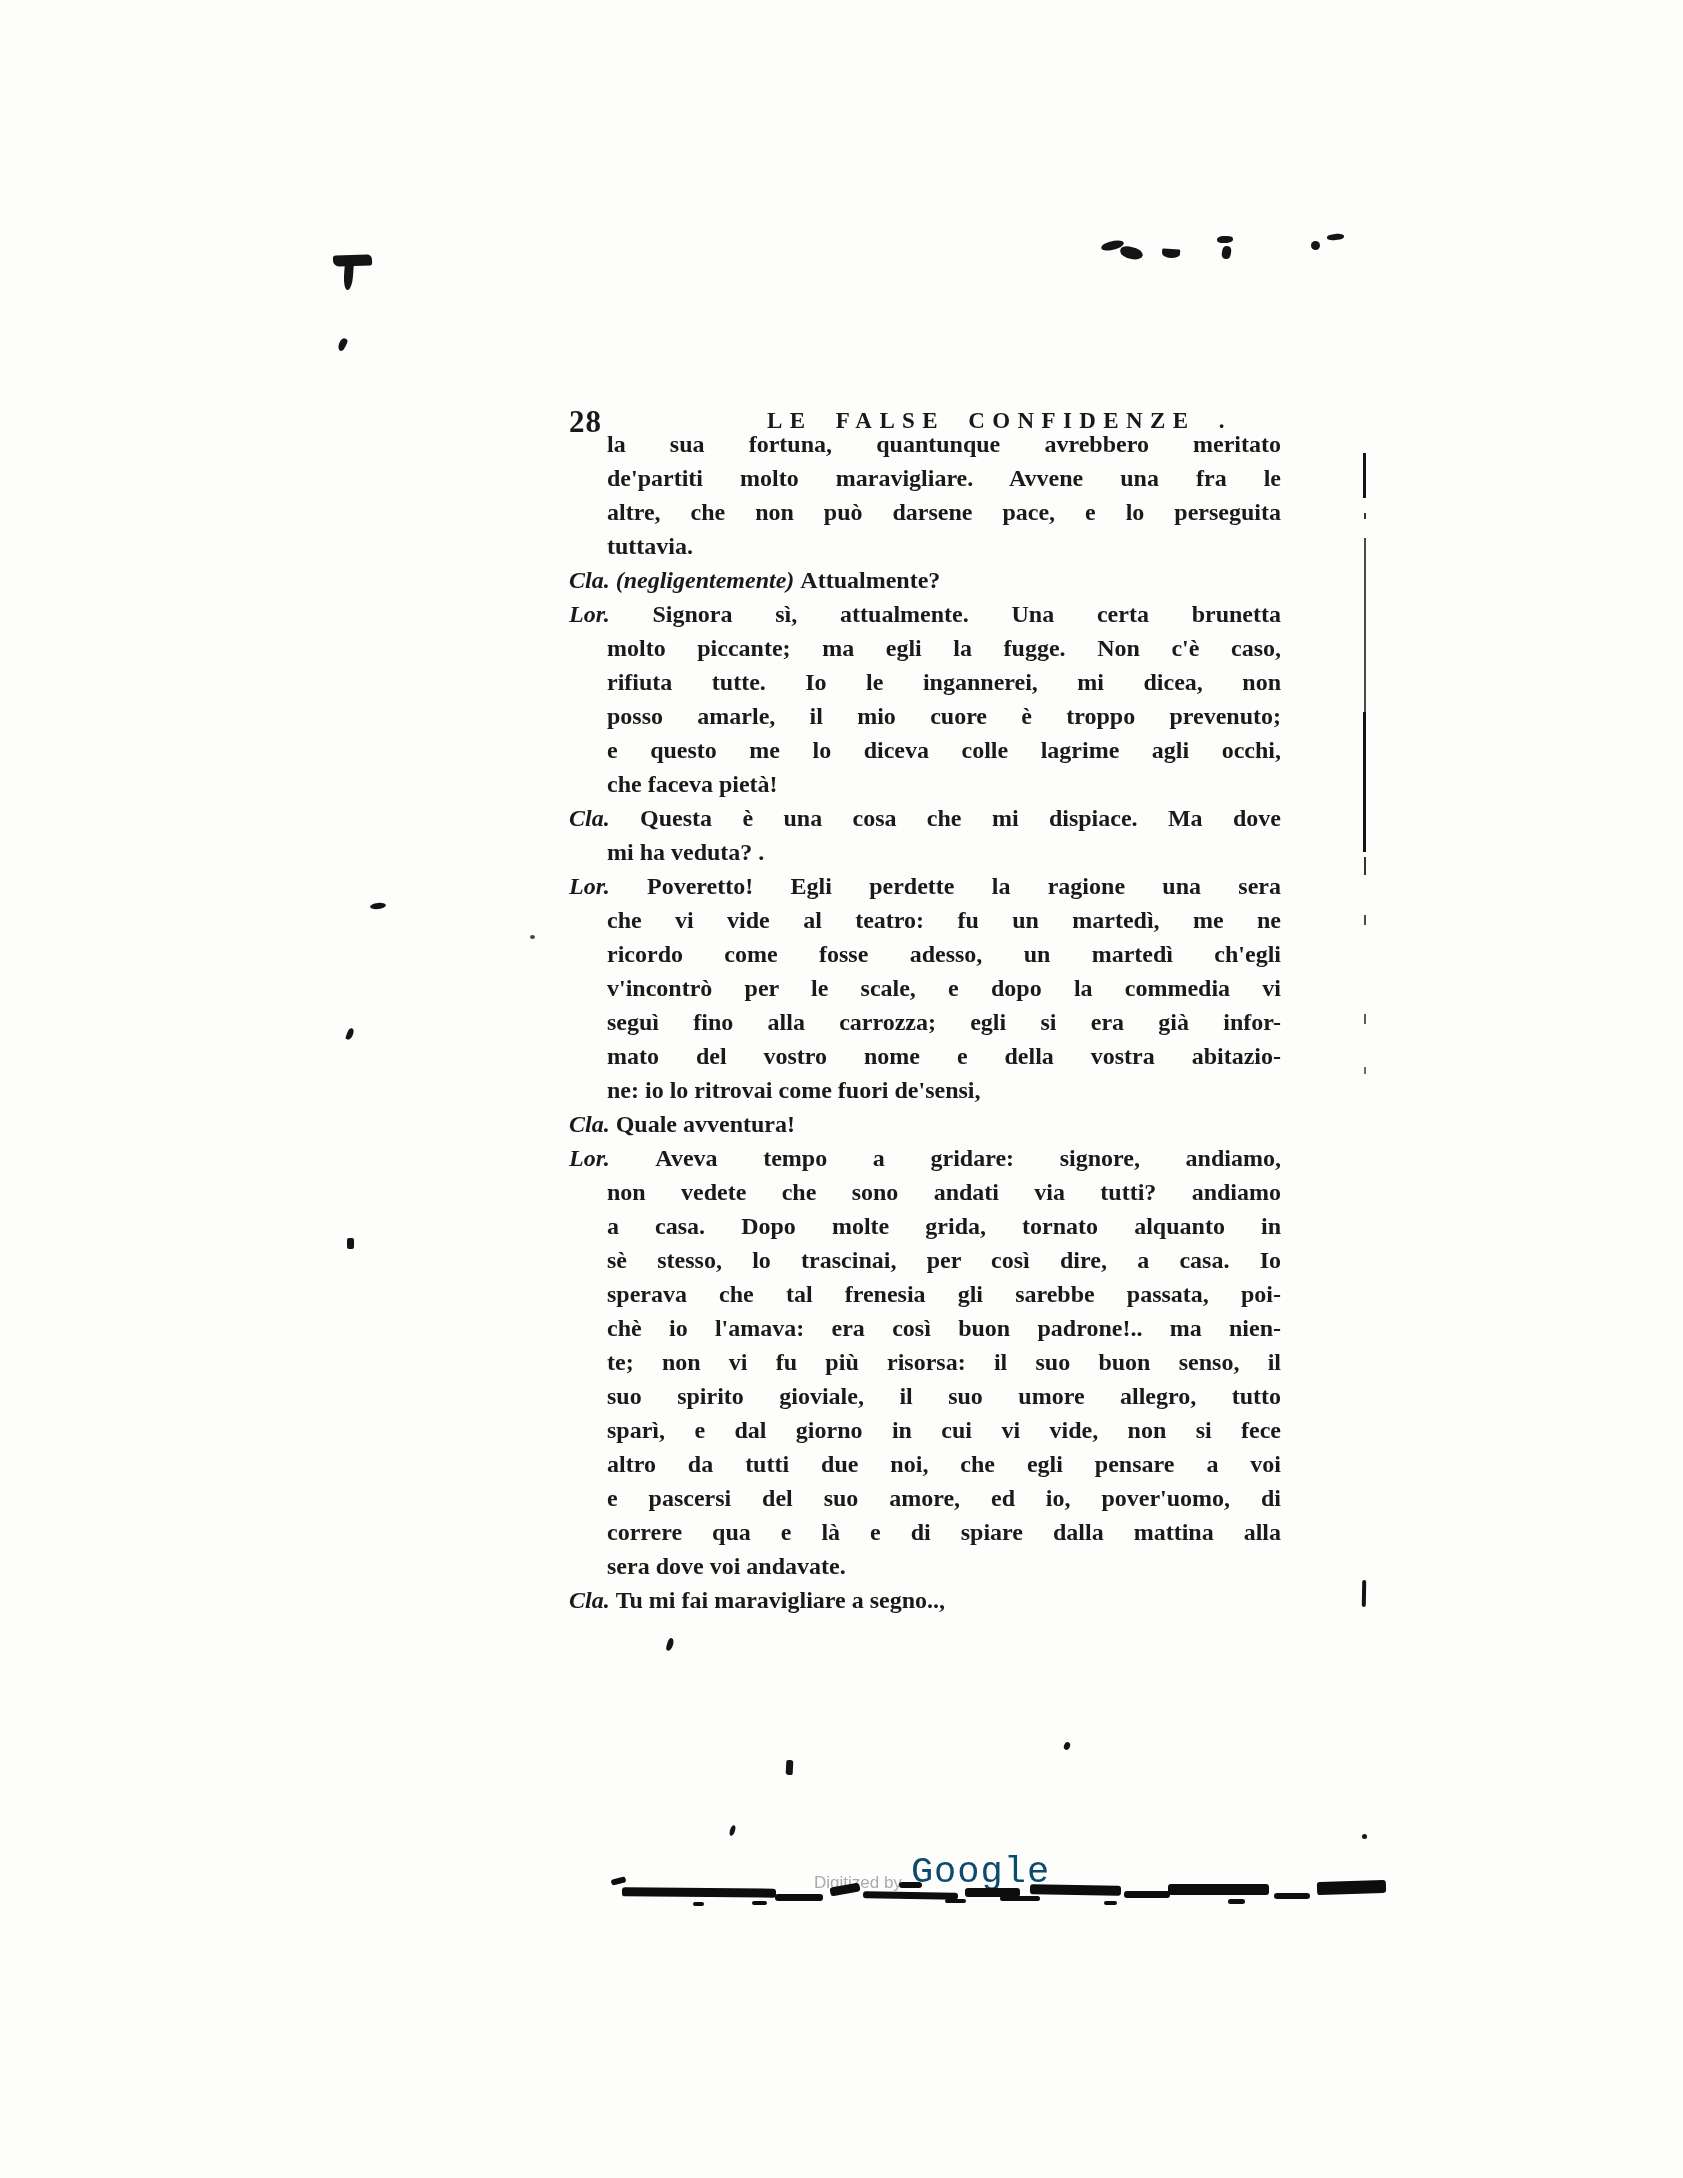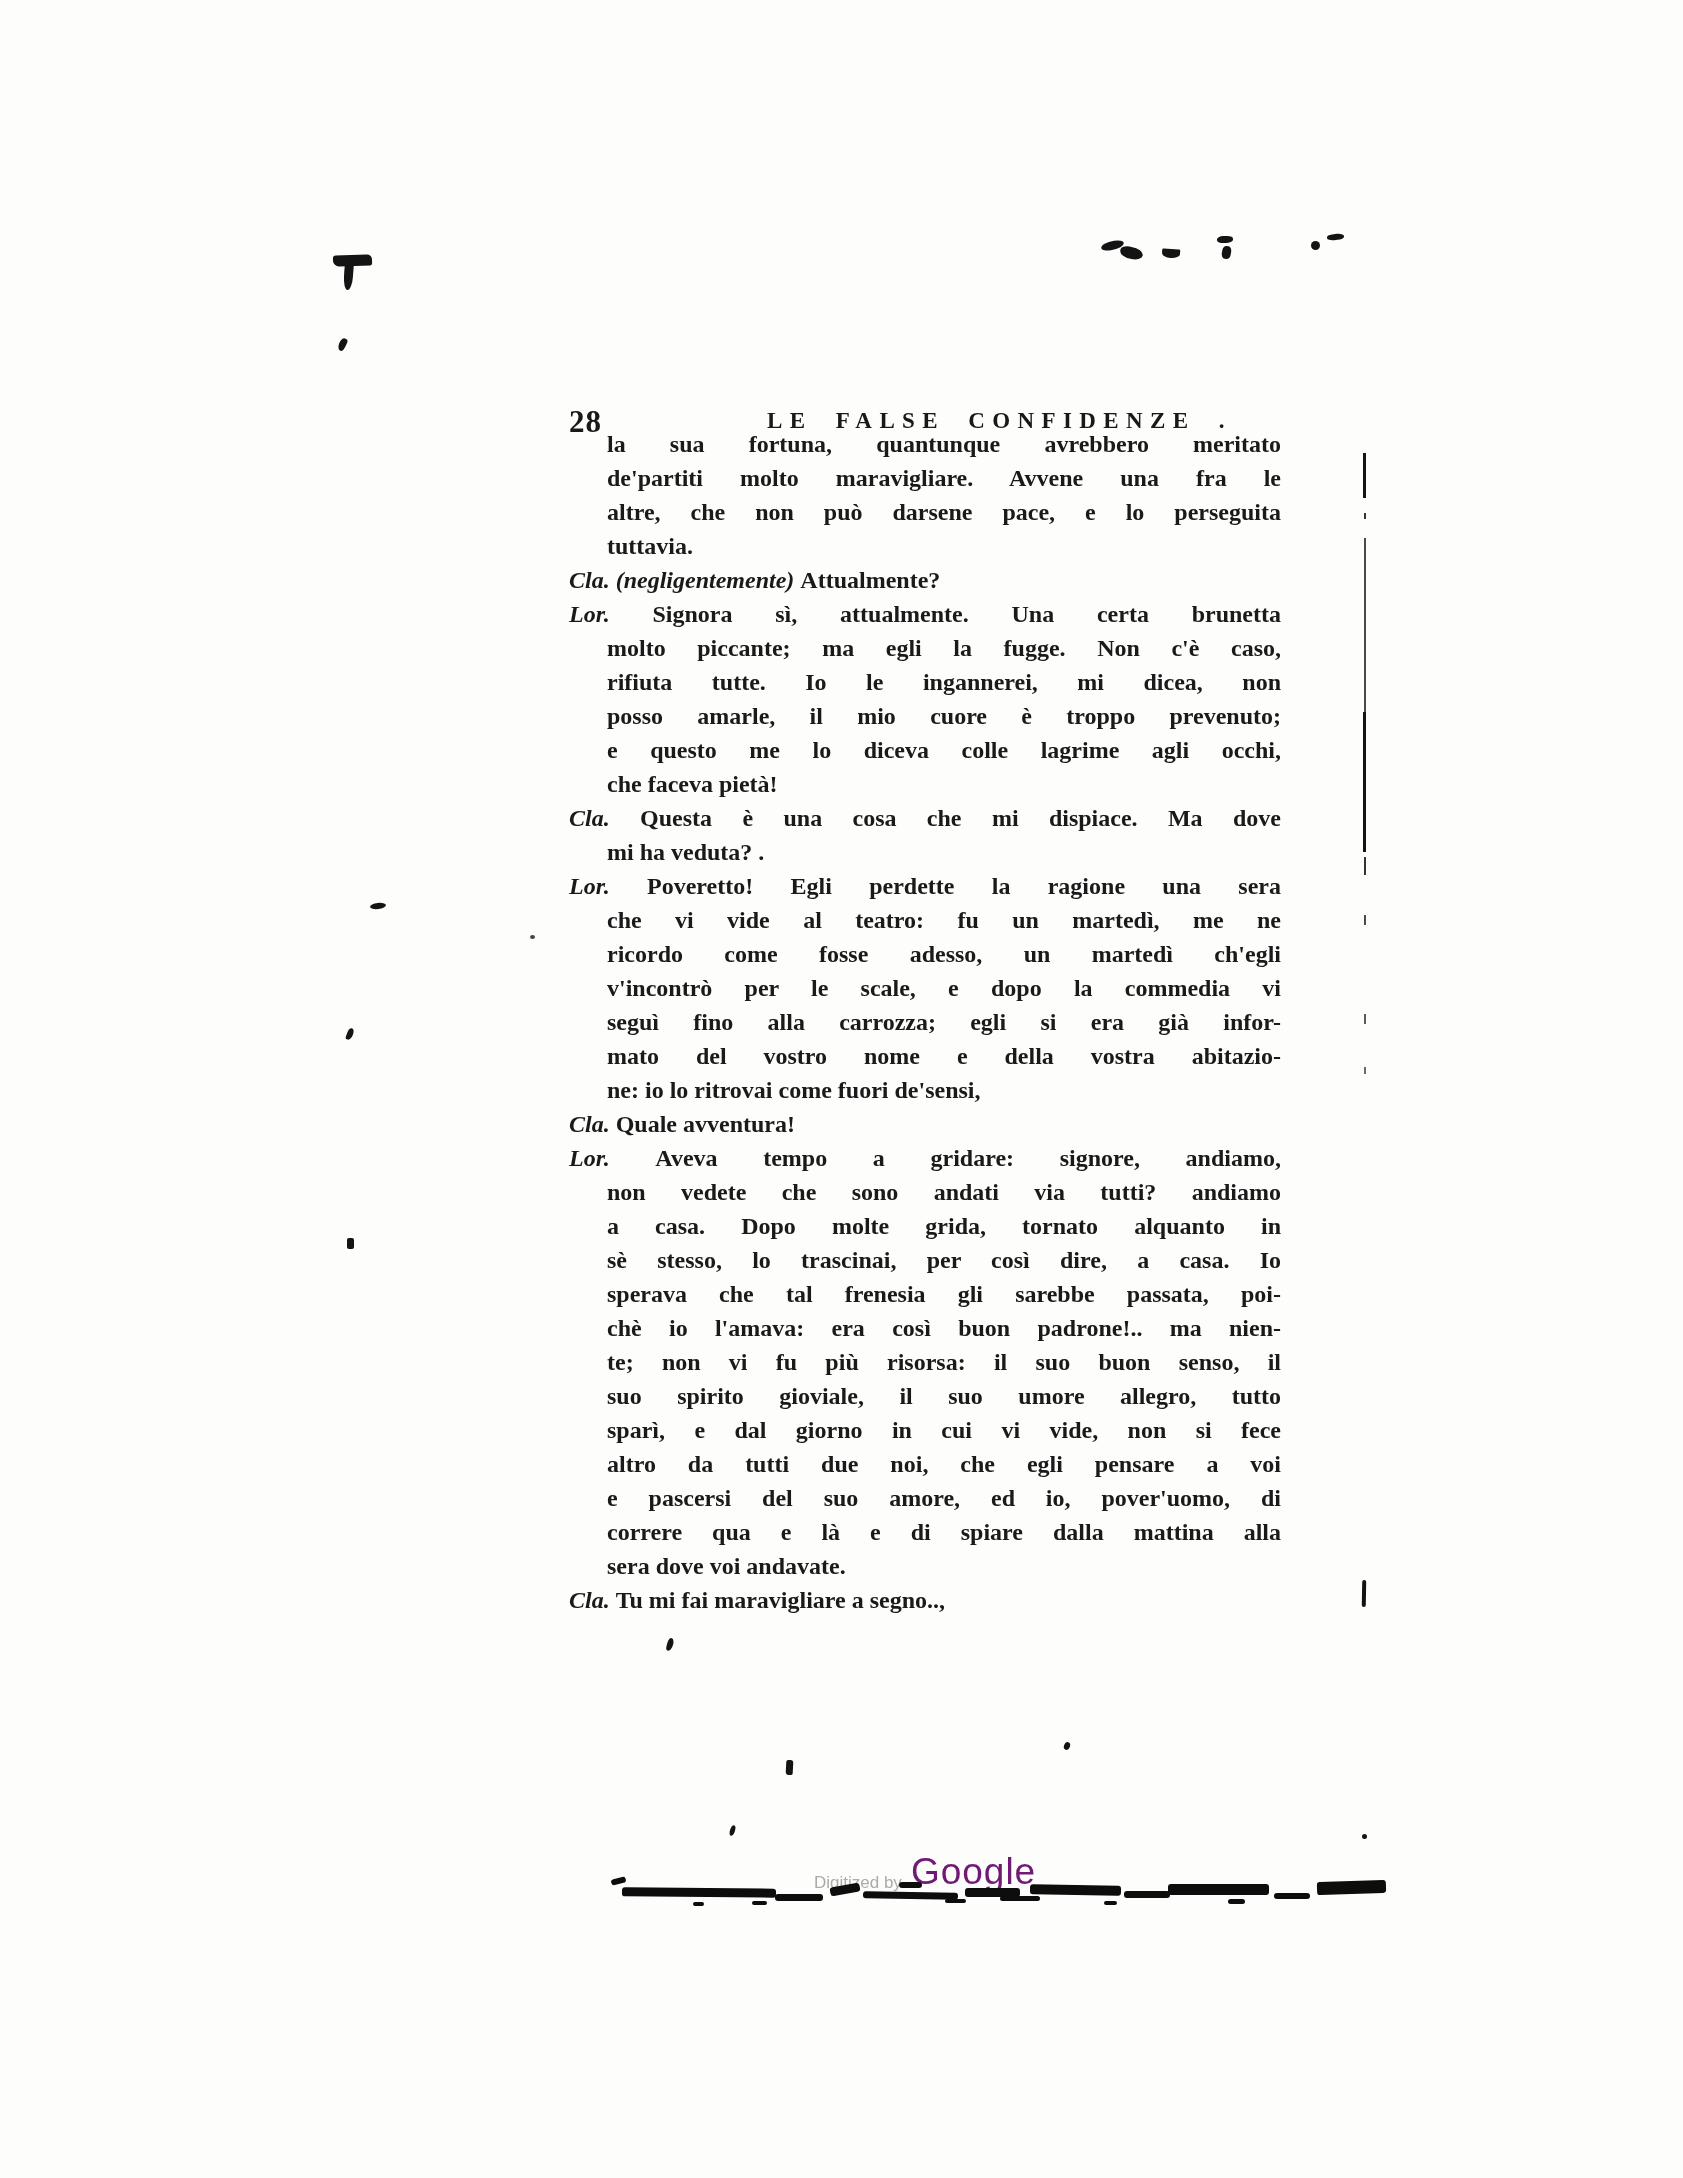--- a/index.html
+++ b/index.html
@@ -37,21 +37,21 @@
   .tline.just{text-align:justify;text-align-last:justify;}
   .tline.ind{padding-left:38px;}
   .speaker{font-style:italic;text-align:right;}
   
   .watermark{
     position:absolute;left:814px;top:1851px;
     display:flex;align-items:flex-end;gap:9px;
     user-select:none;
   }
   .wm-prefix{font-family:"Liberation Sans",sans-serif;font-size:17px;color:#ababab;}
-  .wm-brand{font-family:Liberation Sans, sans-serif;font-size:37px;color:#701a75;letter-spacing:1px;}
+  .wm-brand{font-family:Liberation Mono, monospace;font-size:37px;color:#0c4a6e;letter-spacing:1px;}
   
   .art{position:absolute;background:#141414;}
   .t-bar{left:333px;top:255px;width:39px;height:11px;border-radius:3px 5px 2px 6px;transform:rotate(-2deg);}
   .t-stem{left:344px;top:262px;width:9px;height:28px;border-radius:0 0 60% 60%;transform:rotate(4deg);}
   .comma1{left:339px;top:338px;width:7px;height:13px;border-radius:60% 40% 50% 70%;transform:rotate(25deg);}
   .sq1a{left:1101px;top:241px;width:23px;height:9px;border-radius:60% 40% 60% 40%;transform:rotate(-9deg);}
   .sq1b{left:1120px;top:247px;width:23px;height:12px;border-radius:40% 60% 50% 60%;transform:rotate(10deg);}
   .arc1{left:1162px;top:249px;width:18px;height:9px;border-radius:10% 10% 60% 60%;transform:rotate(4deg);}
   .tick1a{left:1217px;top:236px;width:16px;height:7px;border-radius:40%;transform:rotate(-3deg);}
   .tick1b{left:1222px;top:246px;width:9px;height:13px;border-radius:40%;transform:rotate(9deg);}

